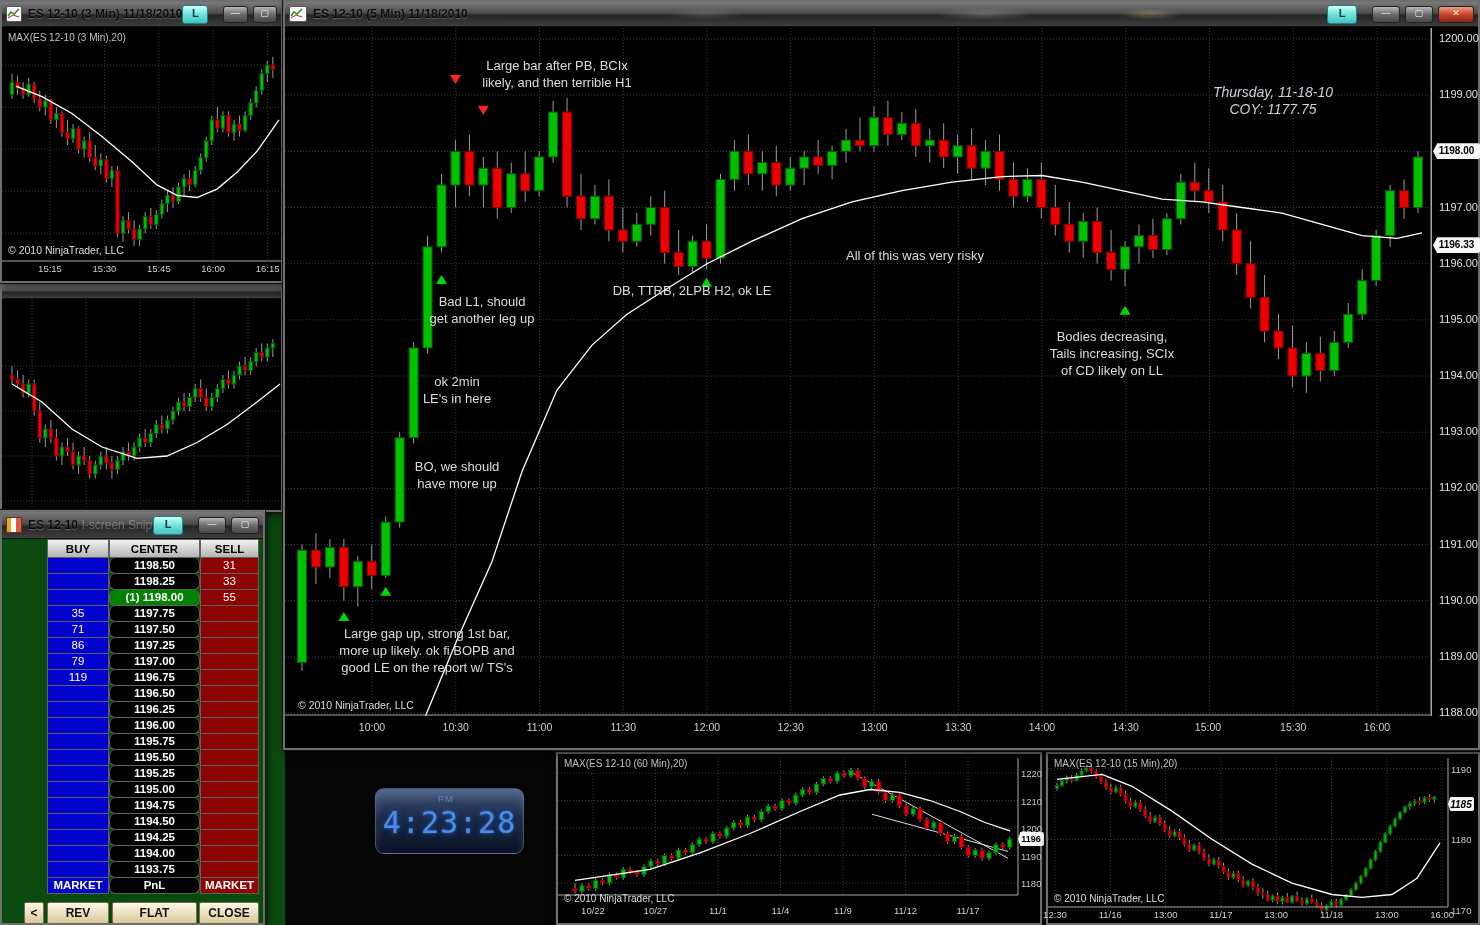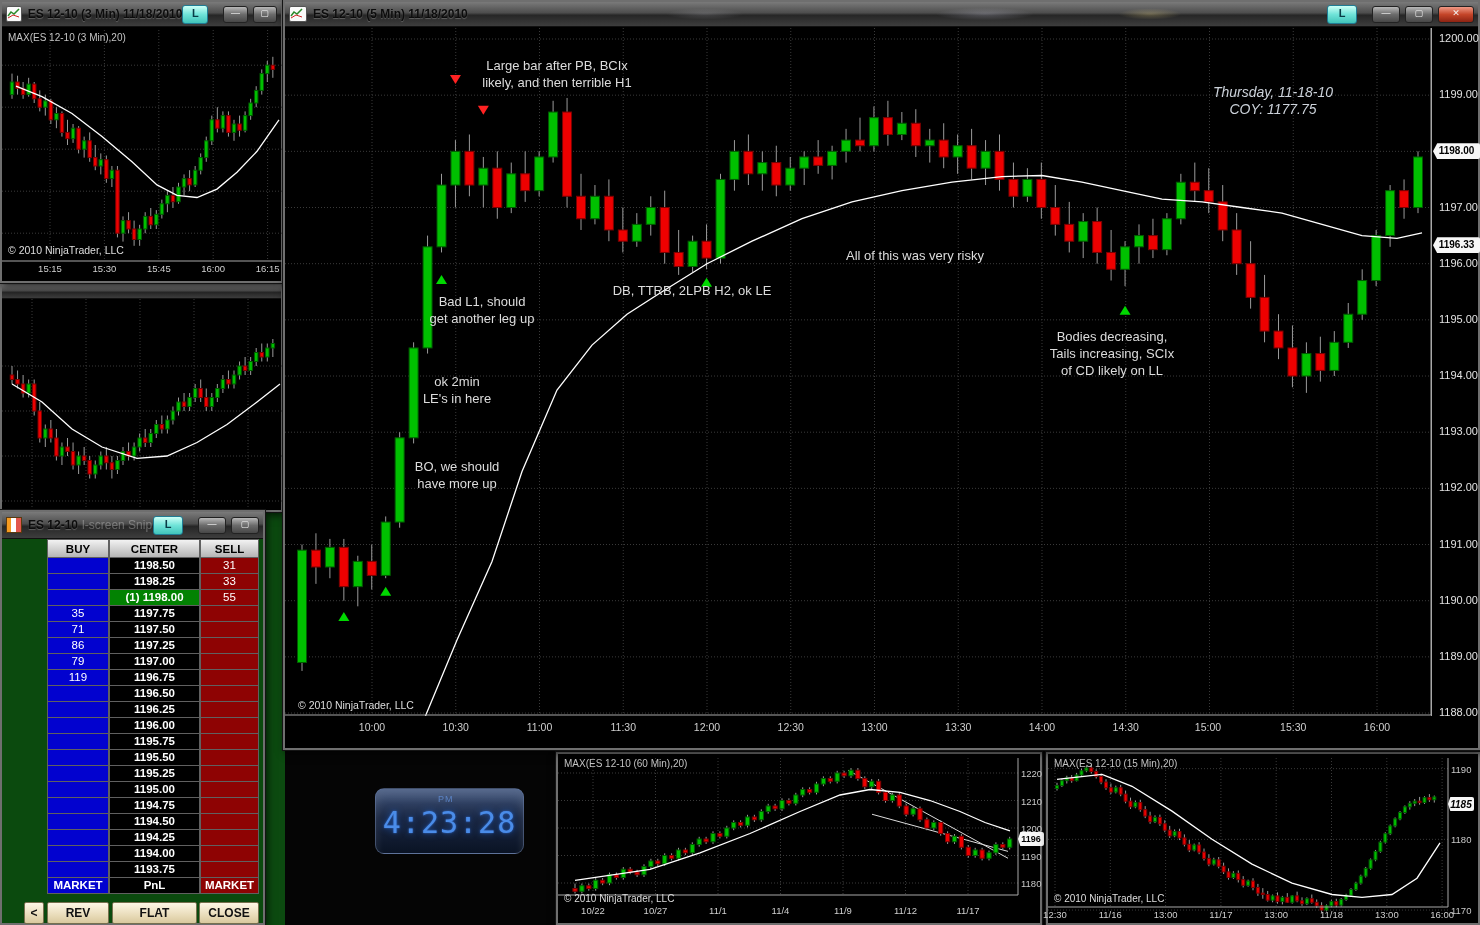--- a/index.html
+++ b/index.html
@@ -45,21 +45,21 @@
   
   #winDom{background:#0b4a0e;}
   #ladder{position:absolute;left:45px;top:27px;width:248px;}
   .lrow{display:grid;grid-template-columns:62px 91px 59px;height:16px;}
   .lrow.head{height:19px;}
   .lcell{border:1px solid #606060;border-top:none;border-left:none;box-sizing:border-box;
     font-size:11.5px;color:#fff;text-align:center;line-height:15px;overflow:hidden;}
   .lrow.head .lcell{background:linear-gradient(#f2f2f2,#b5b5b5);color:#000;font-weight:bold;
     line-height:18px;border-top:1px solid #606060;}
   .lcell.b{background:#0202cf;}
-  .lcell.c{background:#000;font-weight:bold;}
+  .lcell.c{background:#000;font-weight:bold;border-radius:6px;}
   .lcell.c.best{background:#028202;}
   .lcell.s{background:#8e0303;}
   .lcell.mkt{font-weight:bold;}
   .first .lcell{border-left:1px solid #606060;}
   .dbtn{position:absolute;height:22px;background:linear-gradient(#fdf7e6,#e9dcba 60%,#d9c89e);
     border:1px solid #77704f;border-radius:2px;font-size:12px;font-weight:bold;color:#111;
     text-align:center;line-height:21px;box-sizing:border-box;}
   
   #clock{position:absolute;left:375px;top:788px;width:147px;height:64px;border-radius:9px;
     background:linear-gradient(180deg,#41567e 0%,#1b2843 45%,#0a1324 100%);
@@ -568,20 +568,23 @@
 get another leg up</div>
         <div class="anno" style="left: 407px; top: 280px;">DB, TTRB, 2LPB H2, ok LE</div>
         <div class="anno" style="left: 630px; top: 245px;">All of this was very risky</div>
         <div class="anno" style="left: 172px; top: 371px;">ok 2min
 LE's in here</div>
         <div class="anno" style="left: 172px; top: 456px;">BO, we should
 have more up</div>
         <div class="anno" style="left: 827px; top: 326px;">Bodies decreasing,
 Tails increasing, SCIx
 of CD likely on LL</div>
+        <div class="anno" style="left: 142px; top: 623px;">Large gap up, strong 1st bar,
+more up likely. ok fi BOPB and
+good LE on the report w/ TS's</div>
       </div>
     <div class="copyr" style="left:13px;top:697px;">© 2010 NinjaTrader, LLC</div>
     <div id="main-axis" style="position:absolute;left:1146px;top:26px;width:49px;height:688px;border-left:1px solid #a8a8a8;">
         <span class="plabel" style="left: 7px; top: 4px;">1200.00</span>
         <span class="plabel" style="left: 7px; top: 60.17px;">1199.00</span>
         <span class="plabel" style="left: 7px; top: 116.34px;">1198.00</span>
         <span class="plabel" style="left: 7px; top: 172.51px;">1197.00</span>
         <span class="plabel" style="left: 7px; top: 228.68px;">1196.00</span>
         <span class="plabel" style="left: 7px; top: 284.85px;">1195.00</span>
         <span class="plabel" style="left: 7px; top: 341.02px;">1194.00</span>

